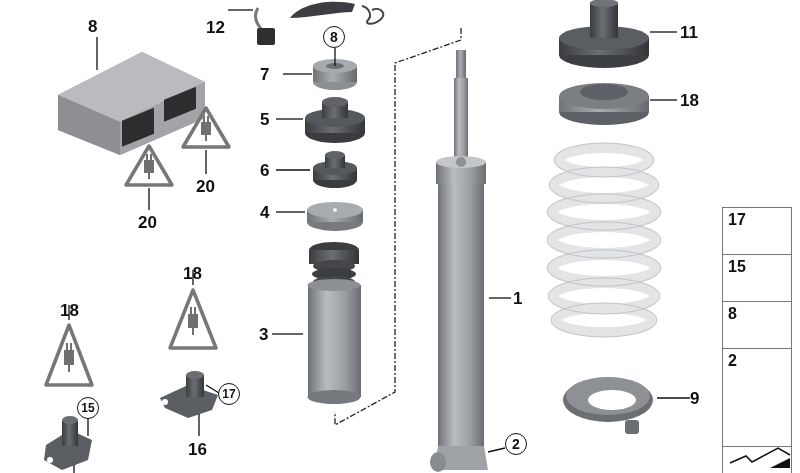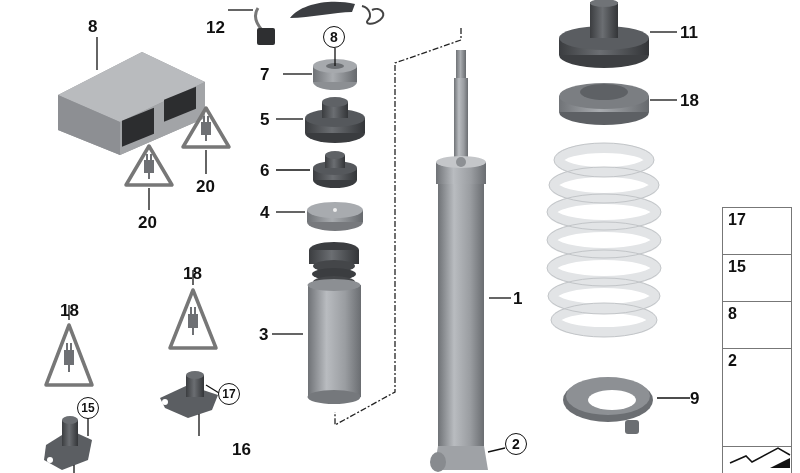--- a/index.html
+++ b/index.html
@@ -261,20 +261,20 @@
 <span class="lbl" style="left:260px;top:111px;">5</span>
 <span class="lbl" style="left:260px;top:162px;">6</span>
 <span class="lbl" style="left:260px;top:204px;">4</span>
 <span class="lbl" style="left:259px;top:326px;">3</span>
 <span class="lbl" style="left:138px;top:214px;">20</span>
 <span class="lbl" style="left:196px;top:178px;">20</span>
 <span class="lbl" style="left:60px;top:302px;">18</span>
 <span class="lbl" style="left:183px;top:265px;">18</span>
 <span class="circ sm" style="left:77px;top:397px;">15</span>
 <span class="circ sm" style="left:218px;top:383px;">17</span>
-<span class="lbl" style="left:188px;top:441px;margin-left:44px;">16</span>
+<span class="lbl" style="left:188px;top:441px;">16</span>
 <span class="lbl" style="left:513px;top:290px;">1</span>
 <span class="circ" style="left:505px;top:433px;">2</span>
 <span class="lbl" style="left:680px;top:24px;">11</span>
 <span class="lbl" style="left:680px;top:92px;">18</span>
 <span class="lbl" style="left:690px;top:390px;">9</span>
 
 </div>
 
 </body></html>

